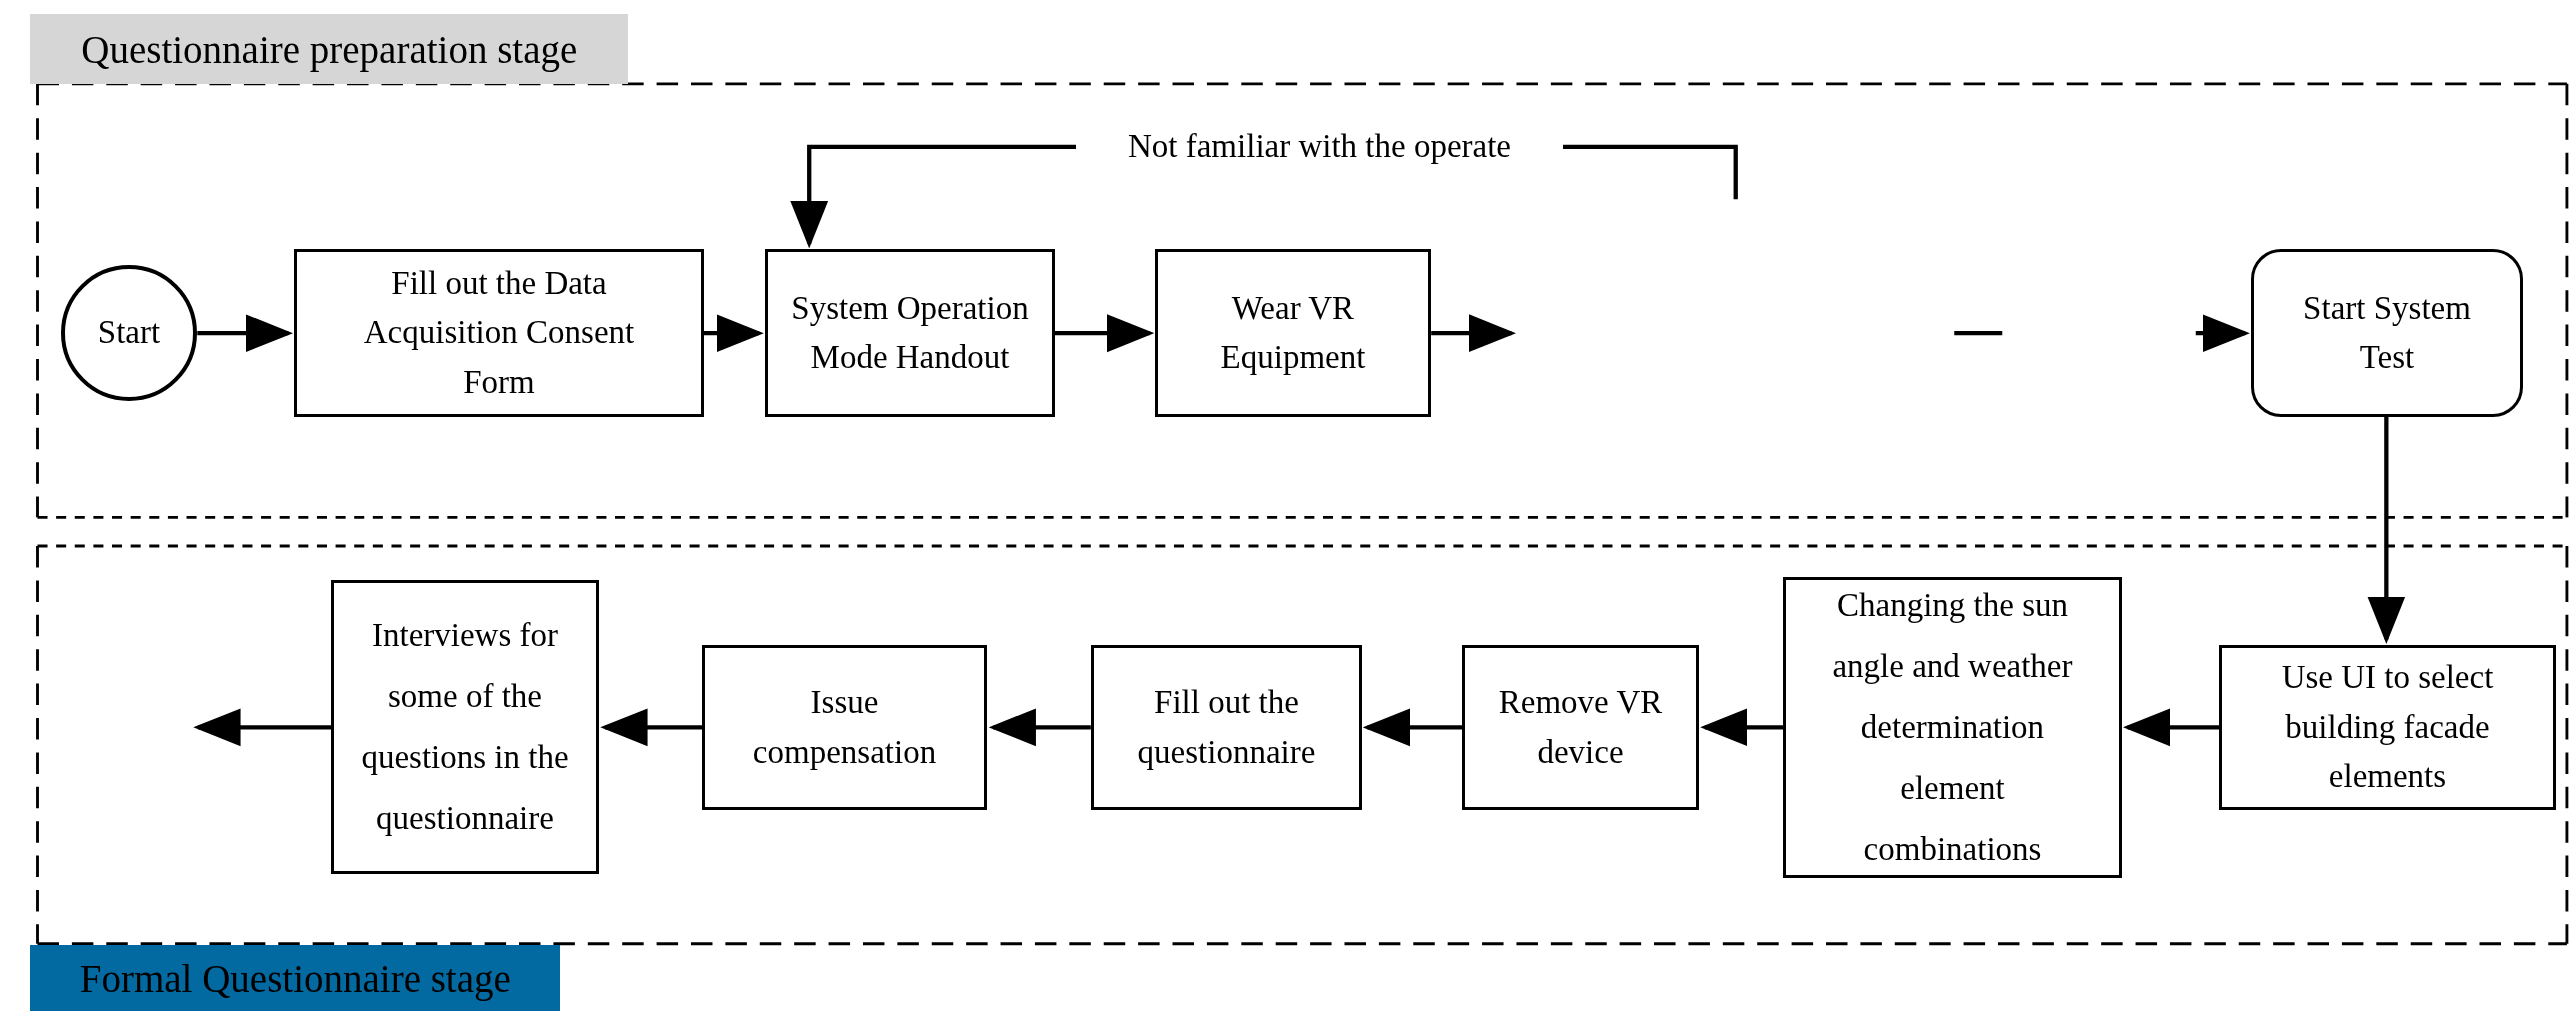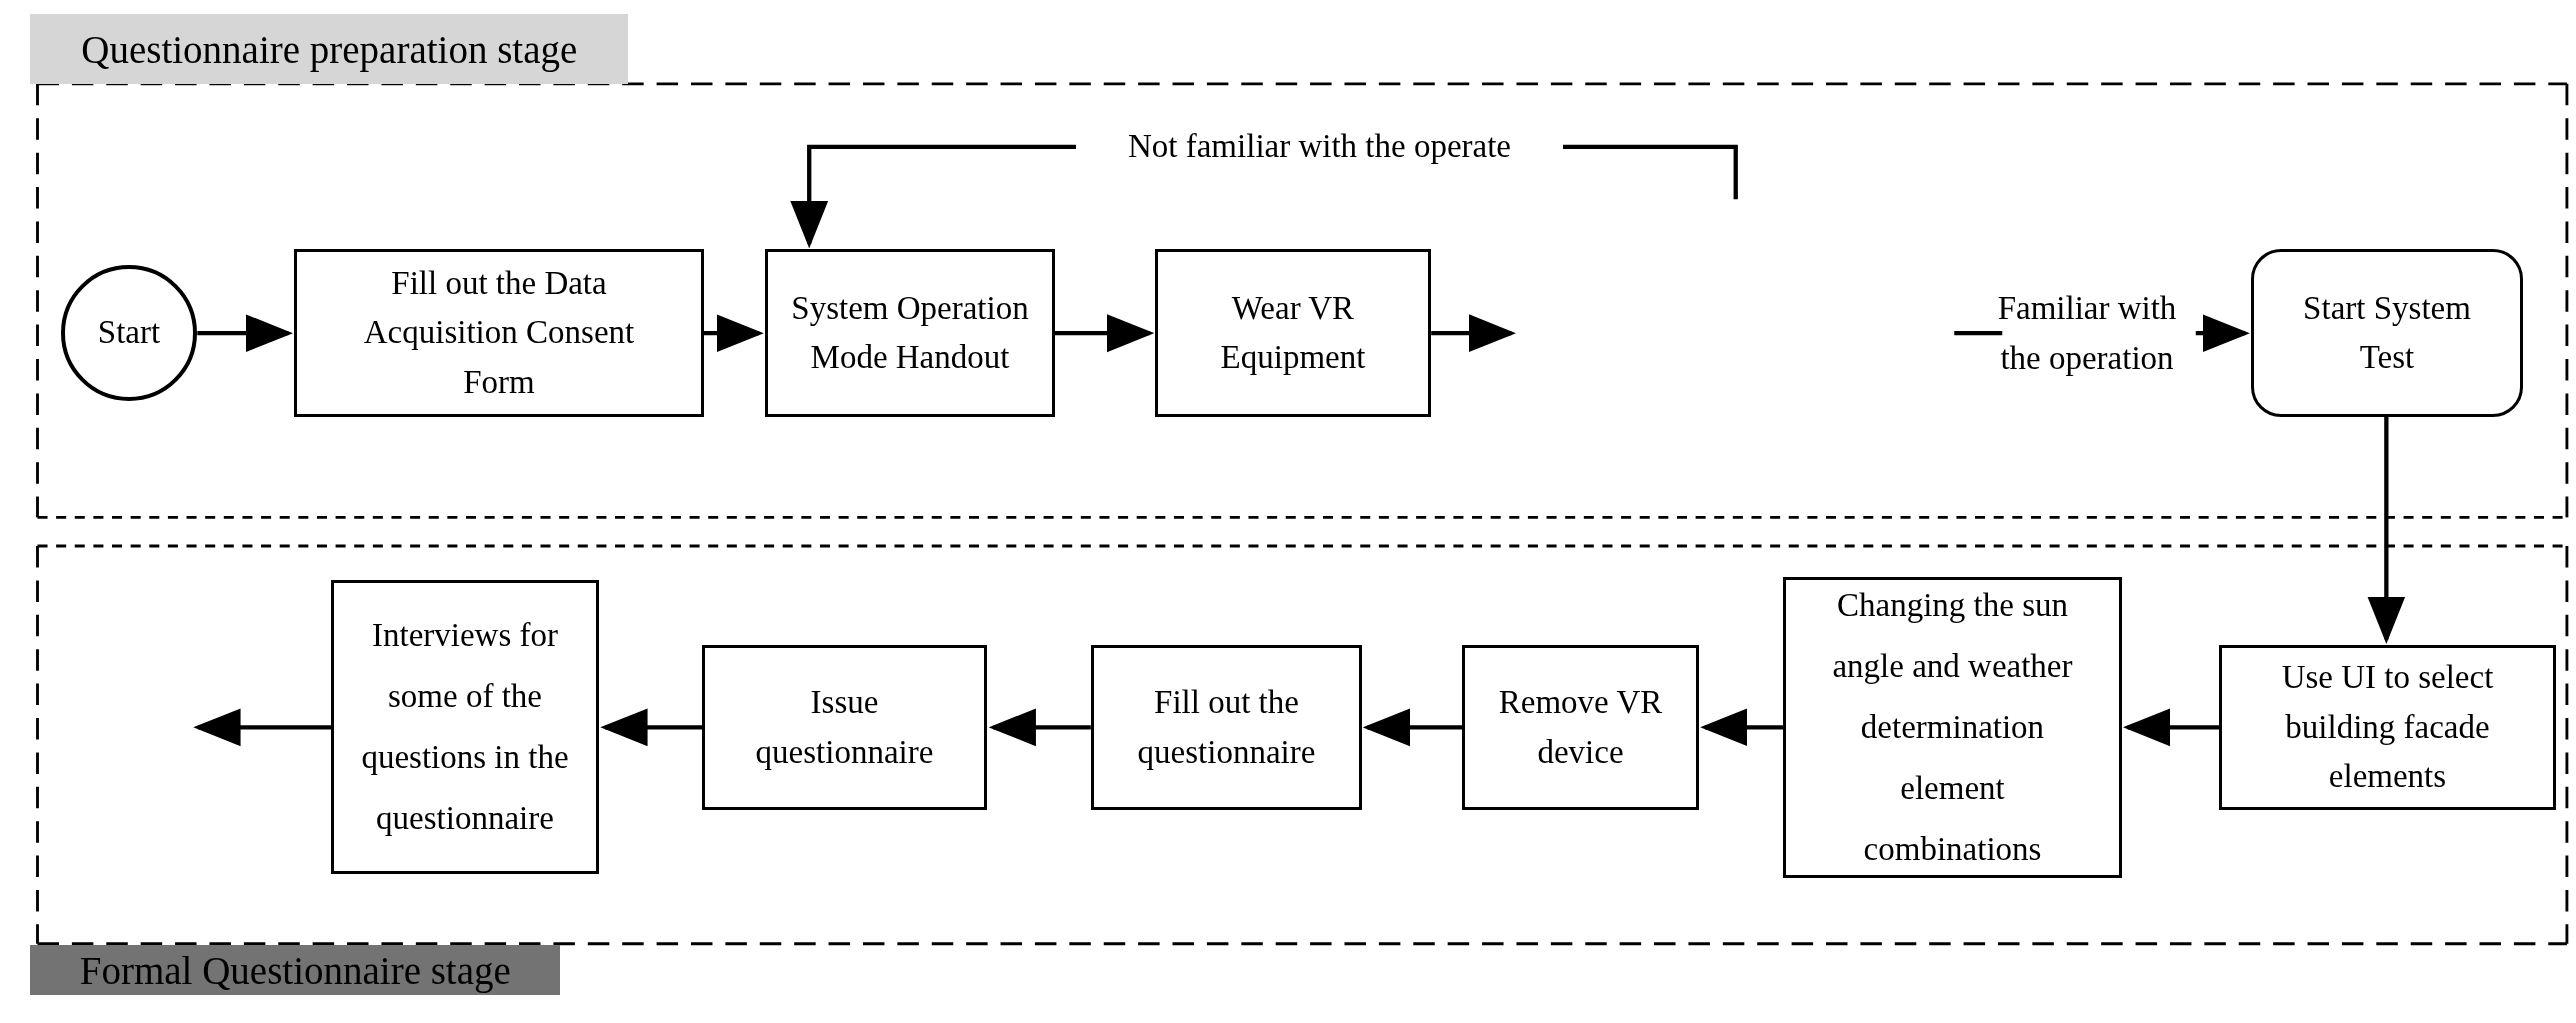--- a/index.html
+++ b/index.html
@@ -70,21 +70,21 @@
       <line x1="2466" y1="1015" x2="2357" y2="1015" marker-end="url(#arrow)"></line>
       <line x1="2018" y1="1015" x2="1886" y2="1015" marker-end="url(#arrow)"></line>
       <line x1="1500" y1="1015" x2="1364" y2="1015" marker-end="url(#arrow)"></line>
       <line x1="958" y1="1015" x2="822" y2="1015" marker-end="url(#arrow)"></line>
       <line x1="440" y1="1015" x2="254" y2="1015" marker-end="url(#arrow)"></line>
       <path d="M2400,278 L2400,205 L1107,205 L1107,340" marker-end="url(#arrow)"></path>
     </g>
   </svg>
 
   <div class="stage-label" style="left: 14.3px; top: 14.3px; width: 598px; height: 70px; background: rgb(214, 214, 214);">Questionnaire preparation stage</div>
-  <div class="stage-label" style="left: 14.3px; top: 945px; width: 530px; height: 50px; background: #737373;">Formal Questionnaire stage</div>
+  <div class="stage-label" style="left: 14.3px; top: 945px; width: 530px; height: 66px; background: #0369a1;">Formal Questionnaire stage</div>
 
   <div class="node terminal" style="left:45px;top:265px;width:136px;height:136px;">Start</div>
 
   <div class="node" style="left:278px;top:249px;width:410px;height:168px;">Fill out the Data
 Acquisition Consent
 Form</div>
 
   <div class="node" style="left:749px;top:249px;width:290px;height:168px;">System Operation
 Mode Handout</div>
 
@@ -105,27 +105,25 @@
 element
 combinations</div>
 
   <div class="node" style="left:1446px;top:645px;width:237px;height:165px;">Remove VR
 device</div>
 
   <div class="node" style="left:1075px;top:645px;width:271px;height:165px;">Fill out the
 questionnaire</div>
 
   <div class="node" style="left:686px;top:645px;width:285px;height:165px;">Issue
-questionnaire</div>
+compensation</div>
 
   <div class="node lh-tall" style="left:315px;top:580px;width:268px;height:294px;">Interviews for
 some of the
 questions in the
 questionnaire</div>
 
 
   <div class="edge-label masked" style="left:1060px;top:122px;width:487px;height:50px;">Not familiar with the operate</div>
 
-  <div class="edge-label" style="left:1967px;top:276px;width:208px;height:115px;">Familiar with
-the operation</div>
 
 </div>
 
 
 </body></html>

